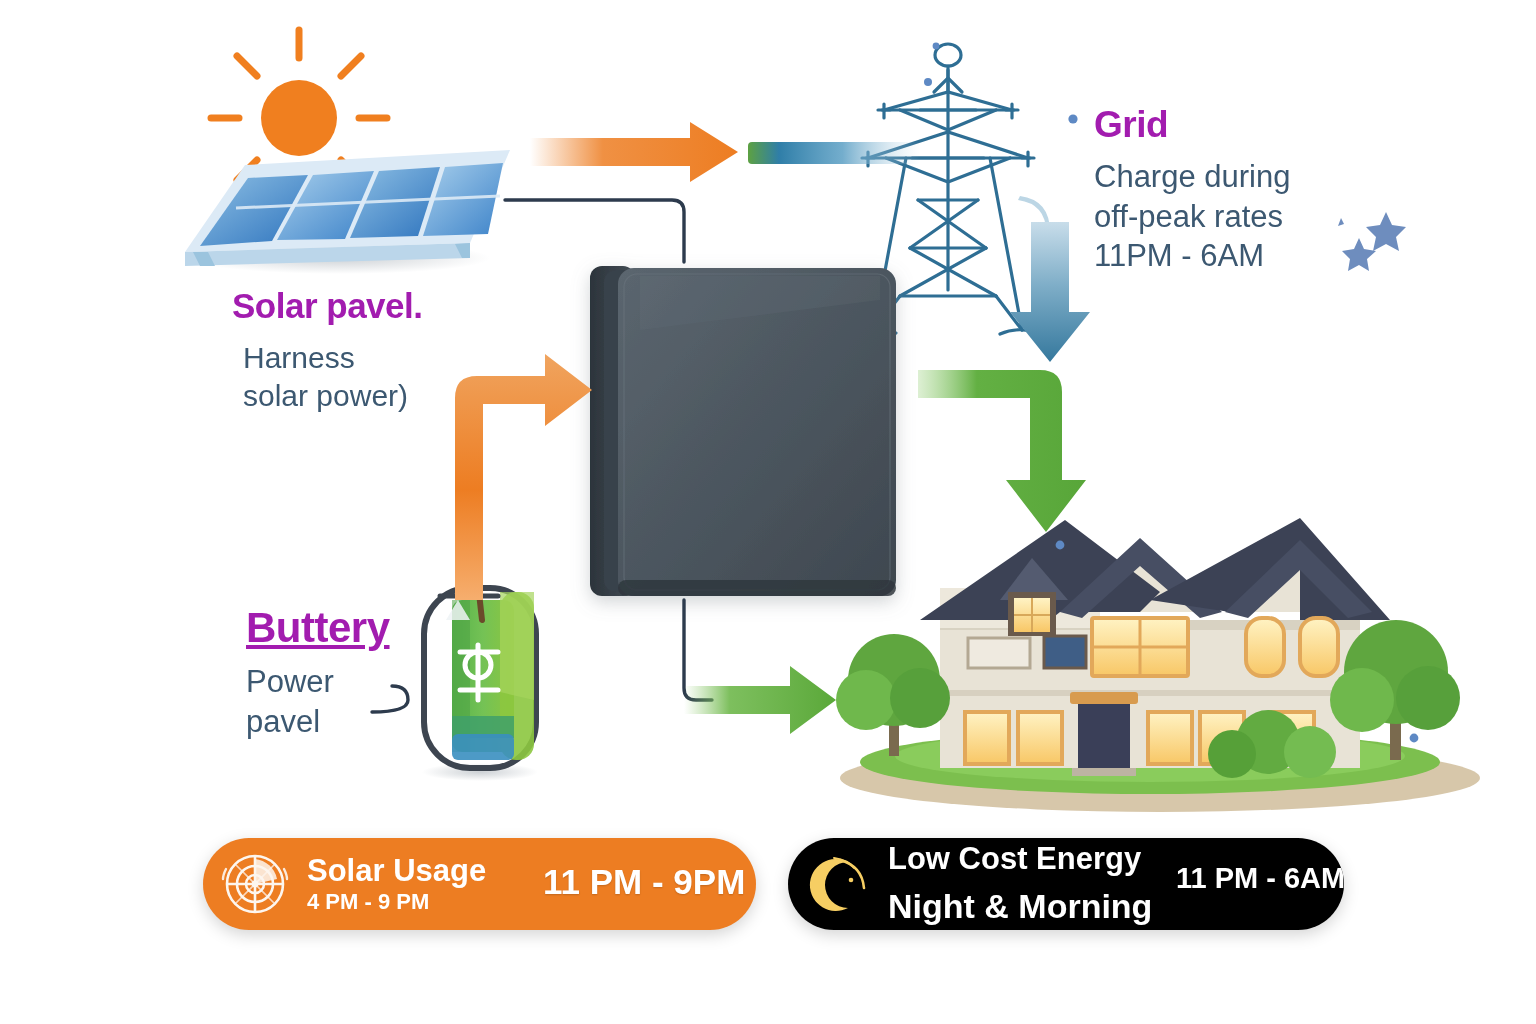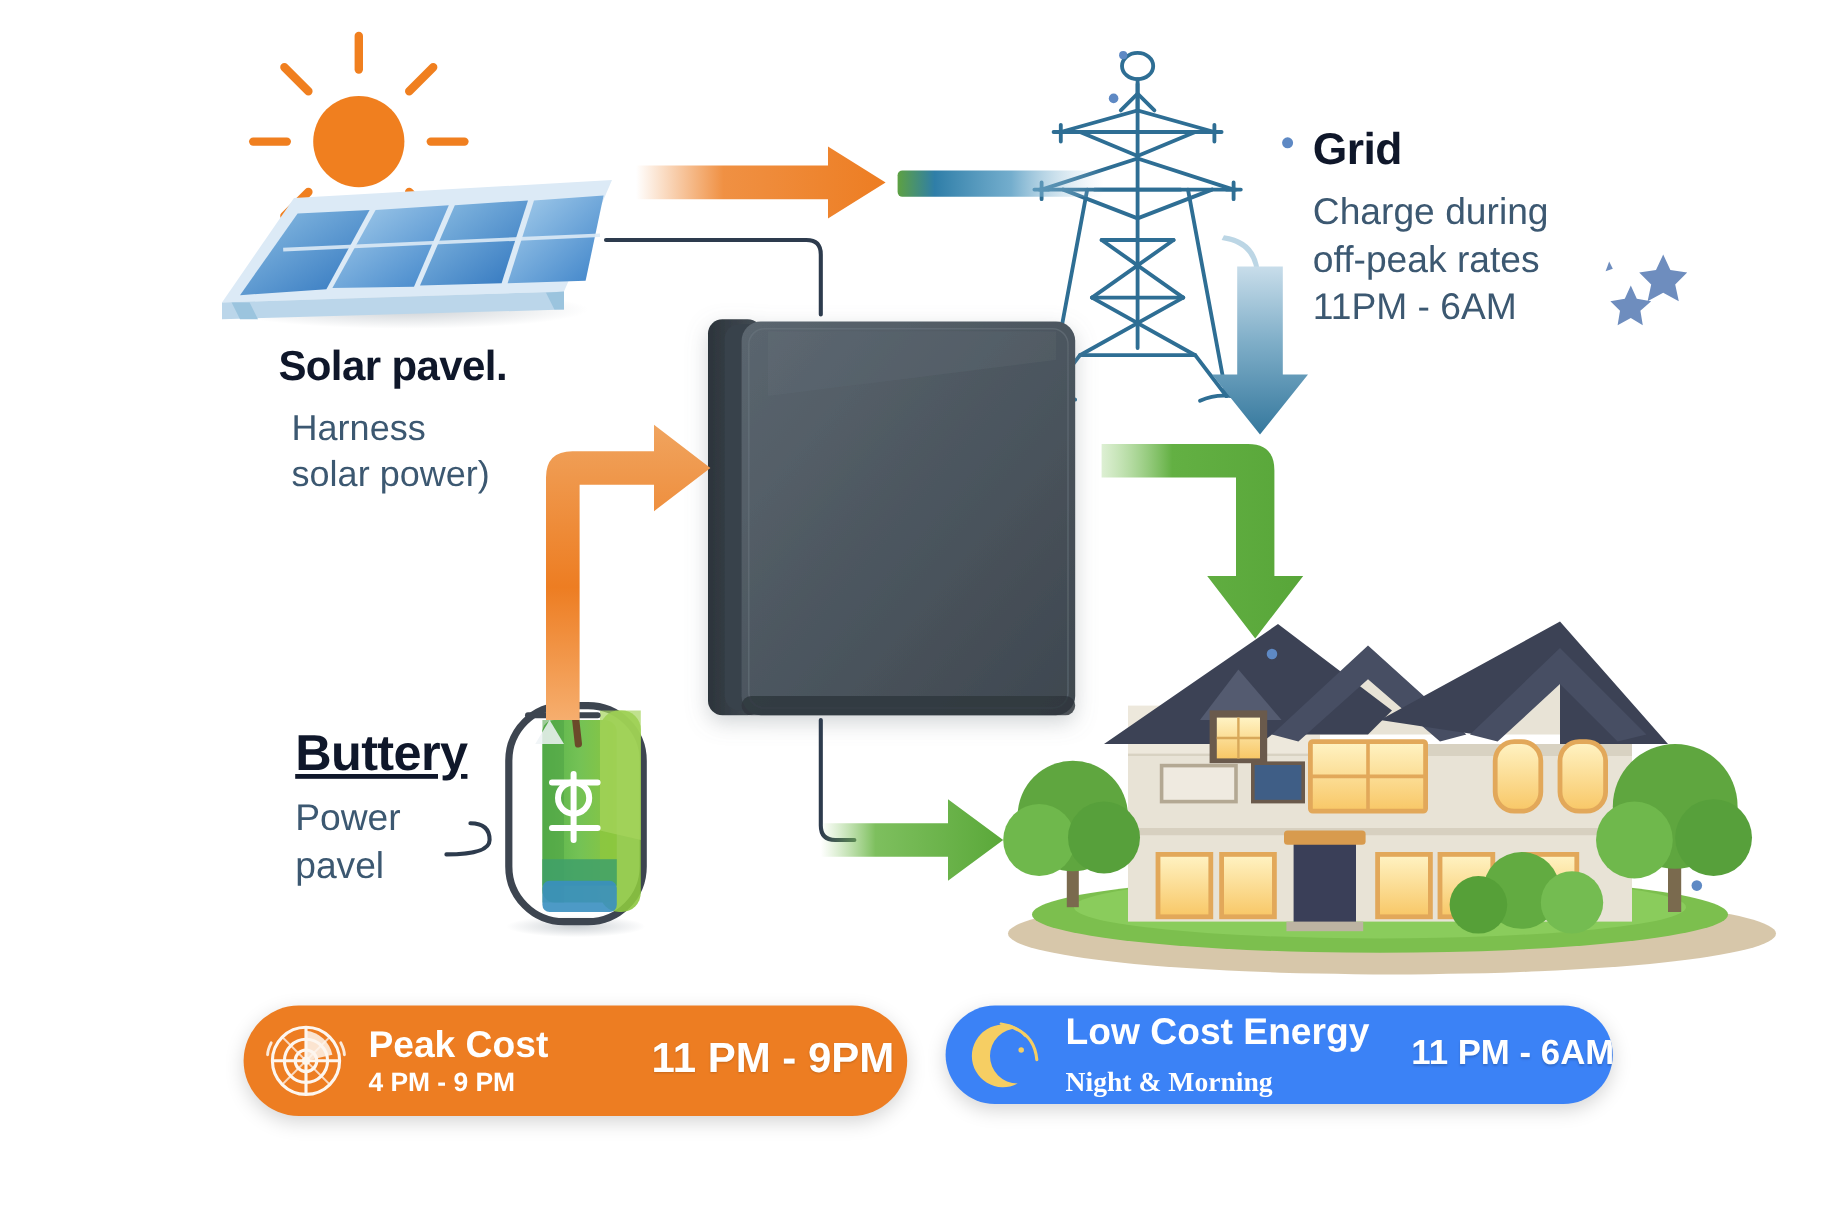--- a/index.html
+++ b/index.html
@@ -9,21 +9,21 @@
     font-family:"Liberation Sans", sans-serif;
     overflow:hidden;
     position:relative;
   }
   #stage{position:absolute;inset:0;}
   .abs{position:absolute;}
 
   
   .node-title{
     font-weight:bold;
-    color:#0f172a;
+    color:#a21caf;
     letter-spacing:-0.5px;
     line-height:1.05;
     white-space:nowrap;
   }
   .node-sub{
     color:#3c5871;
     line-height:1.28;
     white-space:pre-line;
   }
 
@@ -344,37 +344,37 @@
         </g>
         <path d="M35 35 L35 10 A25 25 0 0 1 57 30 Z" fill="#FDF6EF" opacity="0.85"></path>
         <circle cx="35" cy="35" r="3.4" fill="#FDF6EF"></circle>
         <g stroke="#FDF6EF" stroke-width="2.4" stroke-linecap="round" fill="none" opacity="0.9">
           <path d="M6 20 Q3 26 3 30"></path>
           <path d="M64 20 Q67 26 67 30"></path>
         </g>
       </svg>
     </div>
     <div class="pill-text" style="flex:0 0 auto;">
-      <div class="pill-main" style="font-size:31px;">Peak Cost</div>
+      <div class="pill-main" style="font-size:31px;">Solar Usage</div>
       <div class="pill-sub" style="font-size:22px;margin-top:3px;">4 PM - 9 PM</div>
     </div>
     <div class="pill-time abs" style="left:340px;top:24px;font-size:35px;">11 PM - 9PM</div>
   </div>
 
-  <div class="abs pill" style="left:788px;top:838px;width:556px;height:82px;background:#3b82f6;">
+  <div class="abs pill" style="left:788px;top:838px;width:556px;height:92px;background:#000000;">
     <div class="pill-icon" style="width:100px;height:92px;">
       <svg width="68" height="68" viewBox="0 0 68 68">
         <path d="M44 12 A26 26 0 1 0 44 58 A21 21 0 1 1 44 12 Z" fill="#F6CE63"></path>
         <g stroke="#F6CE63" fill="none" stroke-width="2.6" stroke-linecap="round">
           <path d="M36 10 Q58 16 60 38"></path>
           <path d="M30 8 Q44 10 50 18" stroke-width="2"></path>
         </g>
         <circle cx="47" cy="30" r="2.3" fill="#F6CE63"></circle>
       </svg>
     </div>
     <div class="pill-text" style="flex:0 0 auto;">
       <div class="pill-main" style="font-size:31px;">Low Cost Energy</div>
-      <div class="pill-sub" style="font-size:23px;margin-top:14px;font-family:Liberation Serif, serif;">Night &amp; Morning</div>
+      <div class="pill-sub" style="font-size:34px;margin-top:14px;">Night &amp; Morning</div>
     </div>
     <div class="pill-time abs" style="left:388px;top:24px;font-size:29px;text-align:right;">11 PM - 6AM</div>
   </div>
 
 </div>
 
 </body></html>

